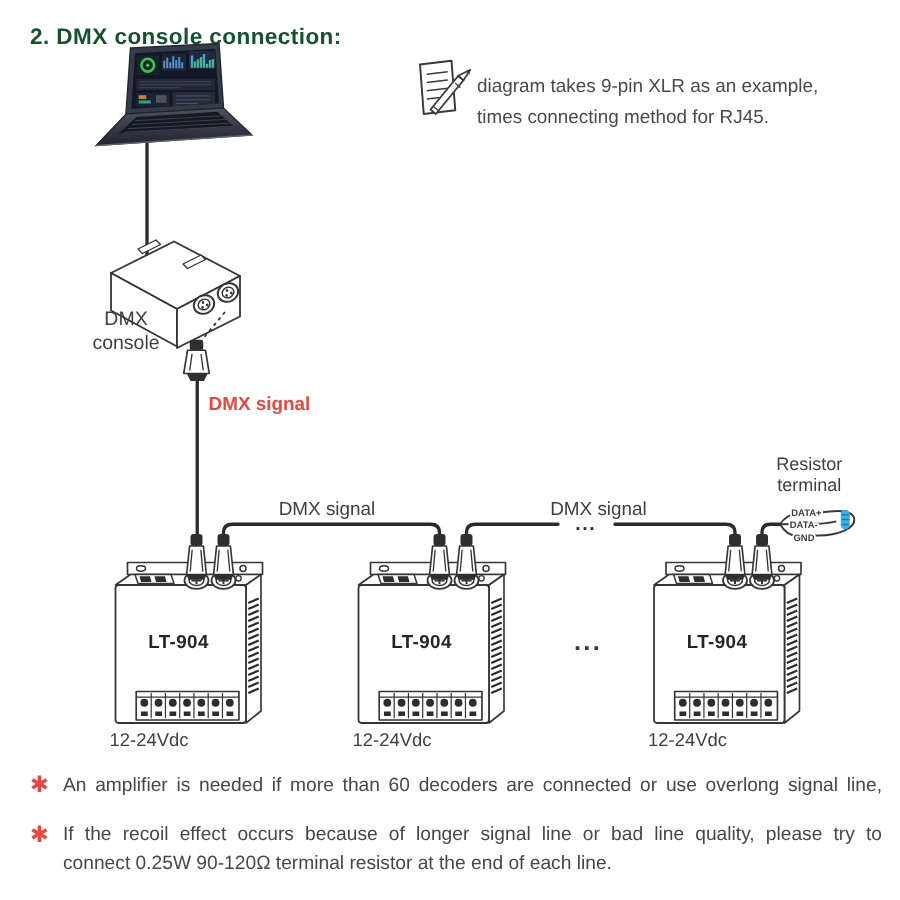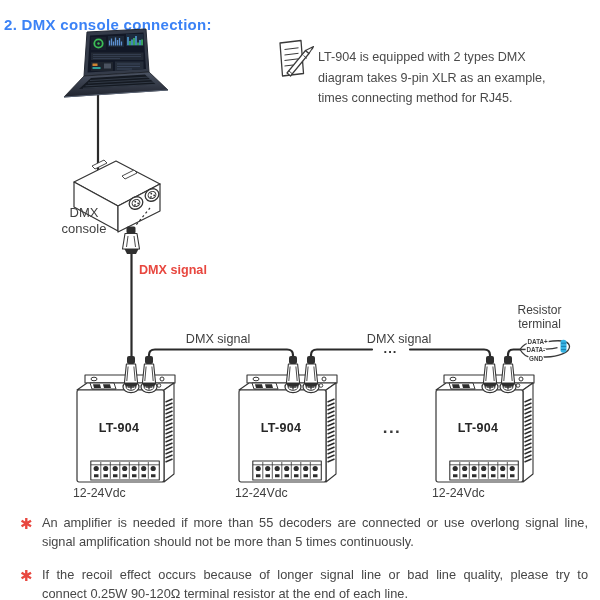--- a/index.html
+++ b/index.html
@@ -2,22 +2,22 @@
 <html><head>
 <meta charset="utf-8">
 <style>
   html,body { margin:0; padding:0; background:#ffffff; }
   .page {
     position:relative; width:600px; height:600px; overflow:hidden;
     background:#ffffff;
     font-family:"Liberation Sans", sans-serif;
   }
   .title {
-    position:absolute; left:4px; top:16px;
-    font-size:15px; font-weight:600; letter-spacing:0.3px; color:#3b82f6;
+    position:absolute; left:20px; top:16px;
+    font-size:15px; font-weight:600; letter-spacing:0.3px; color:#14532d;
   }
   .diagram-svg { position:absolute; left:0; top:0; }
   .note {
     position:absolute; left:318px; top:47px; width:256px;
     font-size:12.6px; line-height:20.5px; color:#4a4a4a;
   }
   .footnotes { position:absolute; left:22px; top:513px; width:566px; }
   .footnote { position:relative; padding-left:20px; font-size:12.8px; line-height:19px; color:#474747; }
   .footnote + .footnote { margin-top:14px; }
   .fn-star { position:absolute; left:-2px; top:1px; font-size:15px; color:#e8473f; }
@@ -211,30 +211,28 @@
       <path d="M561 343.2 H566 M561 346.4 H566.2 M561 349.6 H566" stroke="#1a7fb0" stroke-width="1" fill="none"></path>
       <text class="lbl-wire" x="527.5" y="344">DATA+</text>
       <text class="lbl-wire" x="526.5" y="352">DATA-</text>
       <text class="lbl-wire" x="529" y="360.5">GND</text>
     </g>
     <text class="lbl-resistor" x="539.5" y="313.5" text-anchor="middle">Resistor</text>
     <text class="lbl-resistor" x="539.5" y="327.5" text-anchor="middle">terminal</text>
   </svg>
 
   <div class="note">
-    <div>LT-904 is equipped with 2 types DMX</div>
     <div>diagram takes 9-pin XLR as an example,</div>
     <div>times connecting method for RJ45.</div>
   </div>
 
   <div class="footnotes">
     <div class="footnote">
       <span class="fn-star">✱</span>
-      <div class="fn-line just">An amplifier is needed if more than 55 decoders are connected or use overlong signal line,</div>
-      <div class="fn-line">signal amplification should not be more than 5 times continuously.</div>
+      <div class="fn-line just">An amplifier is needed if more than 60 decoders are connected or use overlong signal line,</div>
     </div>
     <div class="footnote">
       <span class="fn-star">✱</span>
       <div class="fn-line just">If the recoil effect occurs because of longer signal line or bad line quality, please try to</div>
       <div class="fn-line">connect 0.25W 90-120Ω terminal resistor at the end of each line.</div>
     </div>
   </div>
 
 </div>
 

